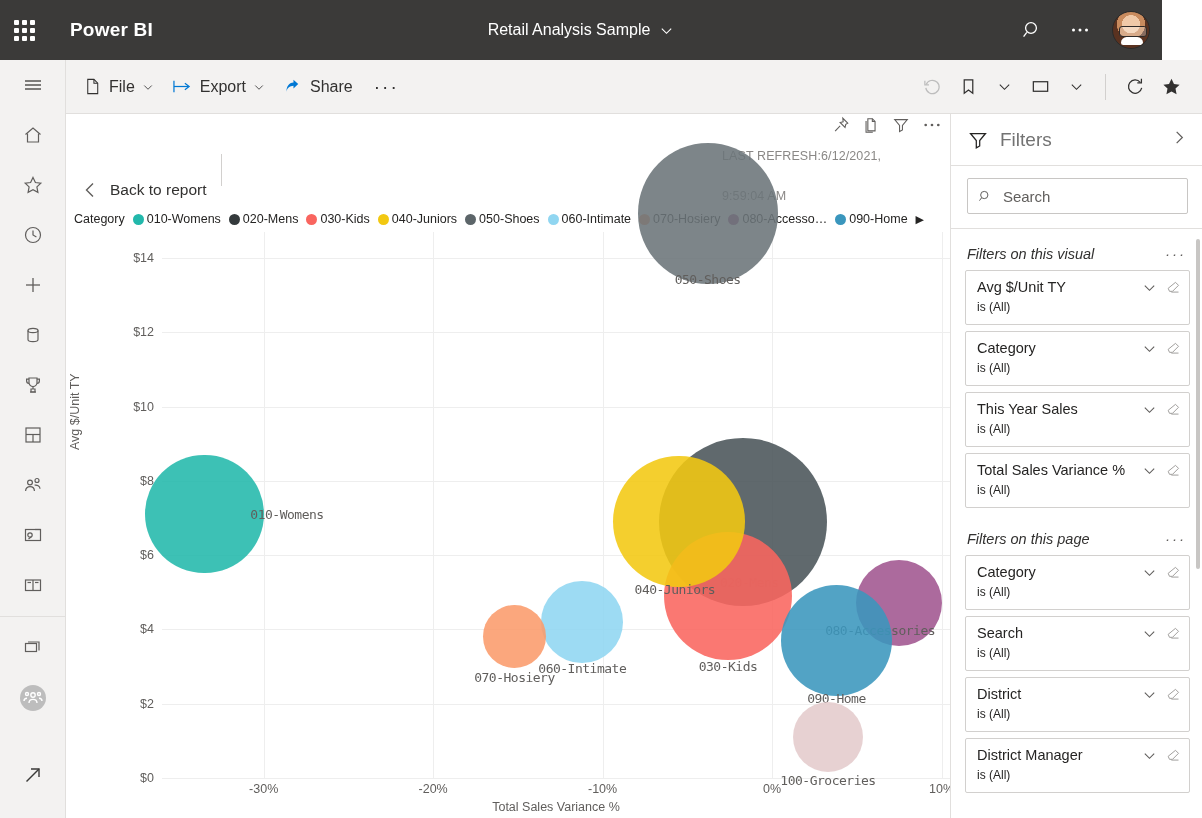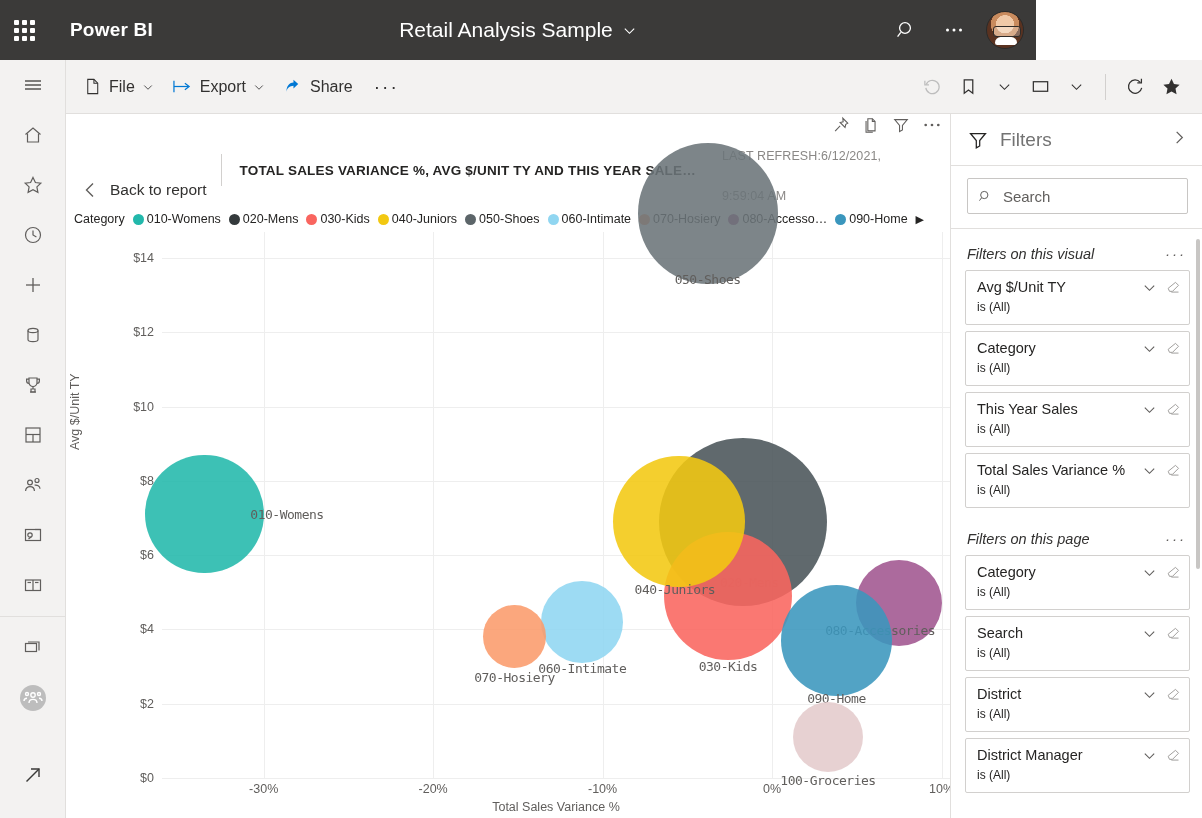--- a/index.html
+++ b/index.html
@@ -6,41 +6,41 @@
   html, body {
     width: 1202px; height: 818px;
     overflow: hidden;
     font-family: "Liberation Sans", sans-serif;
     background: #ffffff;
   }
   #app { position: relative; width: 1202px; height: 818px; }
 
   
   .topbar {
-    position: absolute; left: 0; top: 0; width: 1036px; height: 60px;
+    position: absolute; left: 0; top: 0; width: 1162px; height: 60px;
     background: #3b3a39; display: flex; align-items: center;
   }
   .waffle {
     width: 48px; height: 60px; display: flex; align-items: center; justify-content: center;
     cursor: pointer;
   }
   .waffle-grid {
     display: grid; grid-template-columns: repeat(3, 5px); grid-template-rows: repeat(3, 5px);
     gap: 3px;
   }
   .waffle-grid i { display: block; width: 5px; height: 5px; background: #ffffff; border-radius: 1px; }
   .brand {
     color: #ffffff; font-size: 19px; font-weight: bold; margin-left: 22px; letter-spacing: .2px;
   }
   .topbar-center {
     position: absolute; left: 0; right: 0; top: 0; height: 60px;
     display: flex; align-items: center; justify-content: center; pointer-events: none;
   }
   .doc-title {
-    color: #ffffff; font-size: 21px; pointer-events: auto; cursor: pointer;
+    color: #ffffff; font-size: 16px; pointer-events: auto; cursor: pointer;
     display: flex; align-items: center; gap: 9px;
   }
   .topbar-right {
     position: absolute; right: 0; top: 0; height: 60px; display: flex; align-items: center; gap: 4px;
     padding-right: 12px;
   }
   .tb-icon {
     width: 44px; height: 44px; display: flex; align-items: center; justify-content: center;
     cursor: pointer; color: #fff;
   }
@@ -471,21 +471,20 @@
     </div>
 
     <div class="backbar">
       <div class="back-btn">
         <svg width="16" height="20" viewBox="0 0 16 20" fill="none" stroke="#605e5c" stroke-width="1.4">
           <path d="M11 3.5L4.5 10l6.5 6.5"></path>
         </svg>
         <span>Back to report</span>
       </div>
       <div class="back-sep"></div>
-      <div class="visual-title">TOTAL SALES VARIANCE %, AVG $/UNIT TY AND THIS YEAR SALE…</div>
     </div>
 
     <div class="legend">
       <span class="legend-title">Category</span>
       <div id="legend-items" style="display:flex;align-items:center;">
           <div class="legend-item">
             <span class="legend-dot" style="background: rgb(34, 184, 171);"></span>
             <span>010-Womens</span>
           </div>
           <div class="legend-item">

